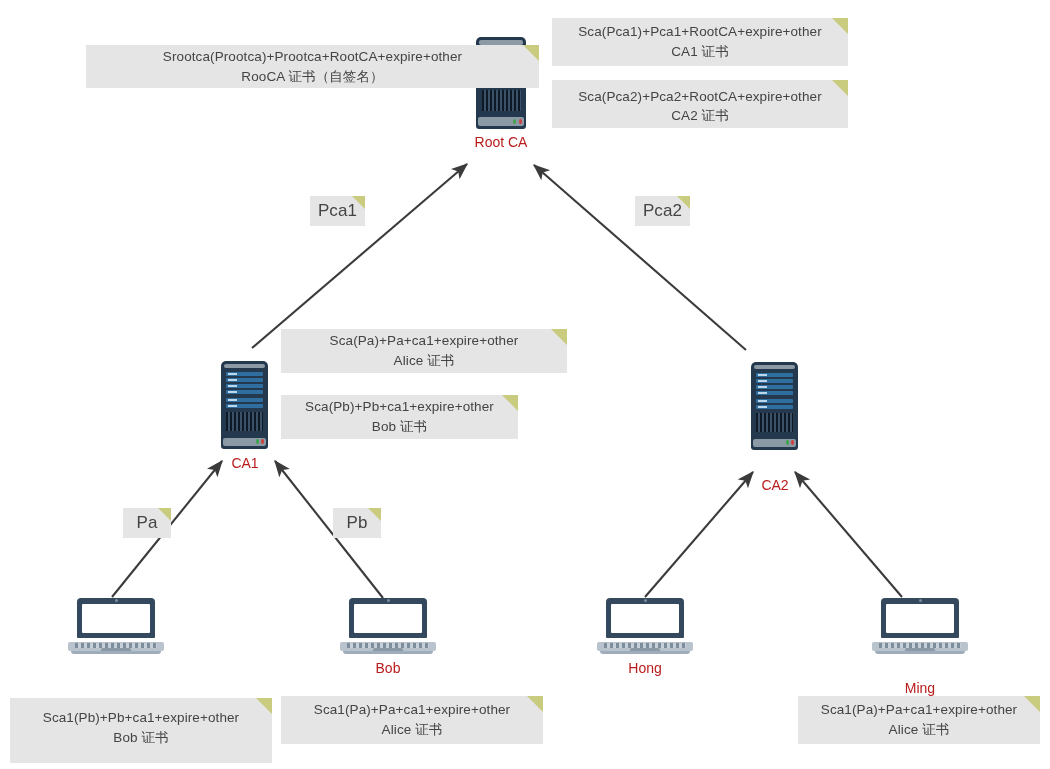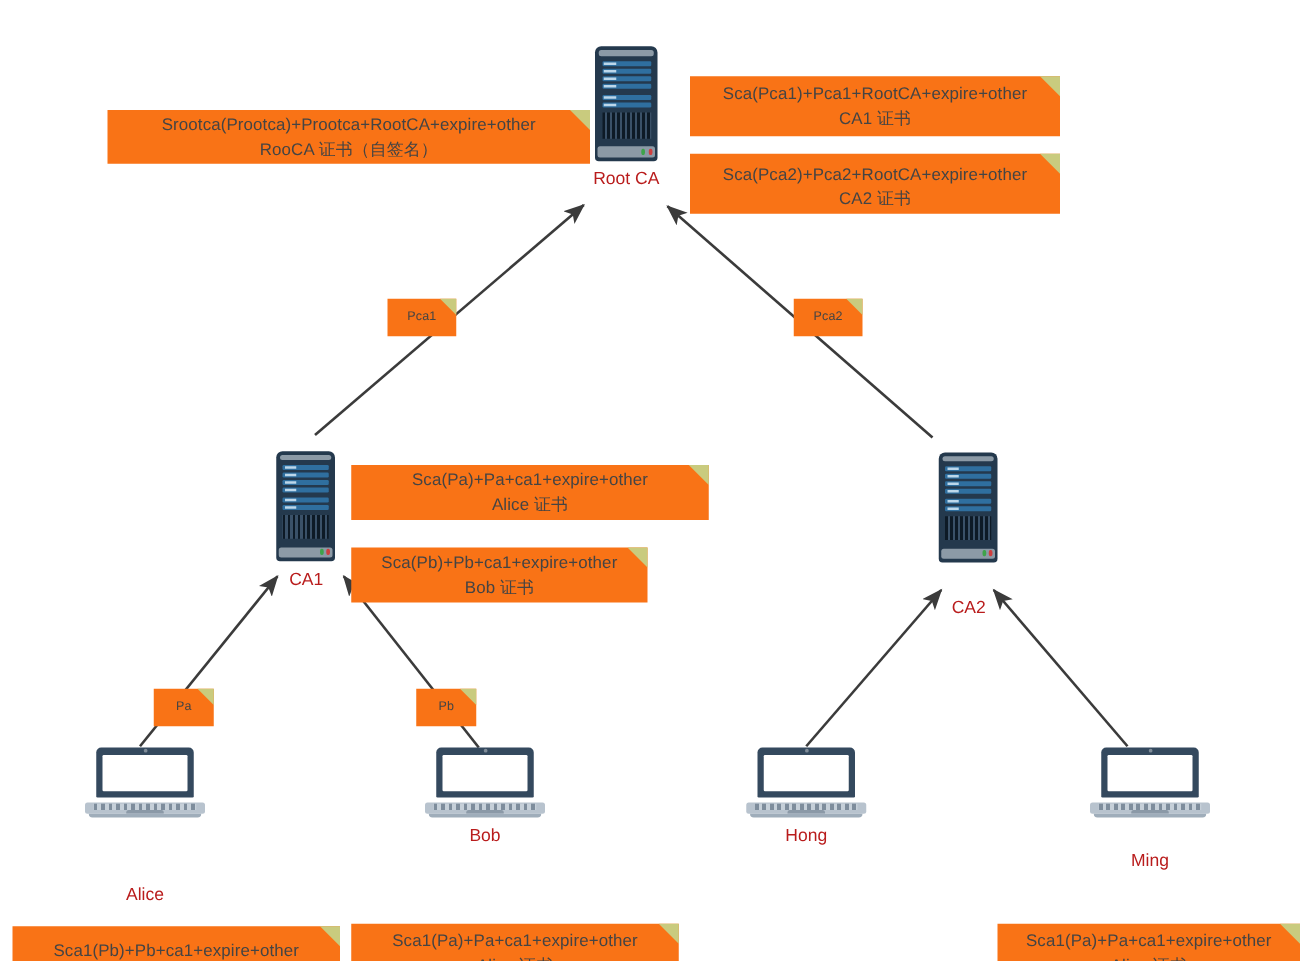--- a/index.html
+++ b/index.html
@@ -11,43 +11,42 @@
     overflow:hidden;
     position:relative;
     color:#3b3b3b;
   }
   #canvas{position:absolute;left:0;top:0;width:1050px;height:769px;}
   svg.edges{position:absolute;left:0;top:0;width:1050px;height:769px;pointer-events:none;}
 
   
   .note{
     position:absolute;
-    background:#f97316;
+    background:#e5e5e5;
     box-sizing:border-box;
     display:flex;
     align-items:center;
     justify-content:center;
     text-align:center;
     font-size:13.5px;
     line-height:1.45;
     color:#444444;
     letter-spacing:.1px;
     padding:2px 14px 2px 14px;
     white-space:pre-line;
-    margin-top:43px;
   }
   .note .fold{
     position:absolute;
     top:0;right:0;
     width:0;height:0;
     border-top:16px solid #c9cb7e;
     border-left:16px solid transparent;
   }
   .note.small{
-    font-size:10px;
+    font-size:17px;
     padding:0;
   }
   .note.small .fold{
     border-top-width:13px;
     border-left-width:13px;
   }
   .note .txt{position:relative;z-index:2;}
 
   
   .dev-label{
@@ -282,21 +281,21 @@
     </div>
     <div class="cam"></div>
     <div class="base">
       <div class="keys"></div>
       <div class="pad"></div>
     </div>
     <div class="foot"></div>
   </div>
   <div class="dev-label" style="left:870px;top:660px;width:100px;margin-top:20px;">Ming</div>
 
-  <div class="note" style="left:86px;top:45px;width:386px;height:43px;">
+  <div class="note" style="left:86px;top:45px;width:453px;height:43px;">
     <span class="fold"></span>
     <span class="txt">Srootca(Prootca)+Prootca+RootCA+expire+other
 RooCA 证书（自签名）</span>
   </div>
 
   <div class="note" style="left:552px;top:18px;width:296px;height:48px;">
     <span class="fold"></span>
     <span class="txt">Sca(Pca1)+Pca1+RootCA+expire+other
 CA1  证书</span>
   </div>

